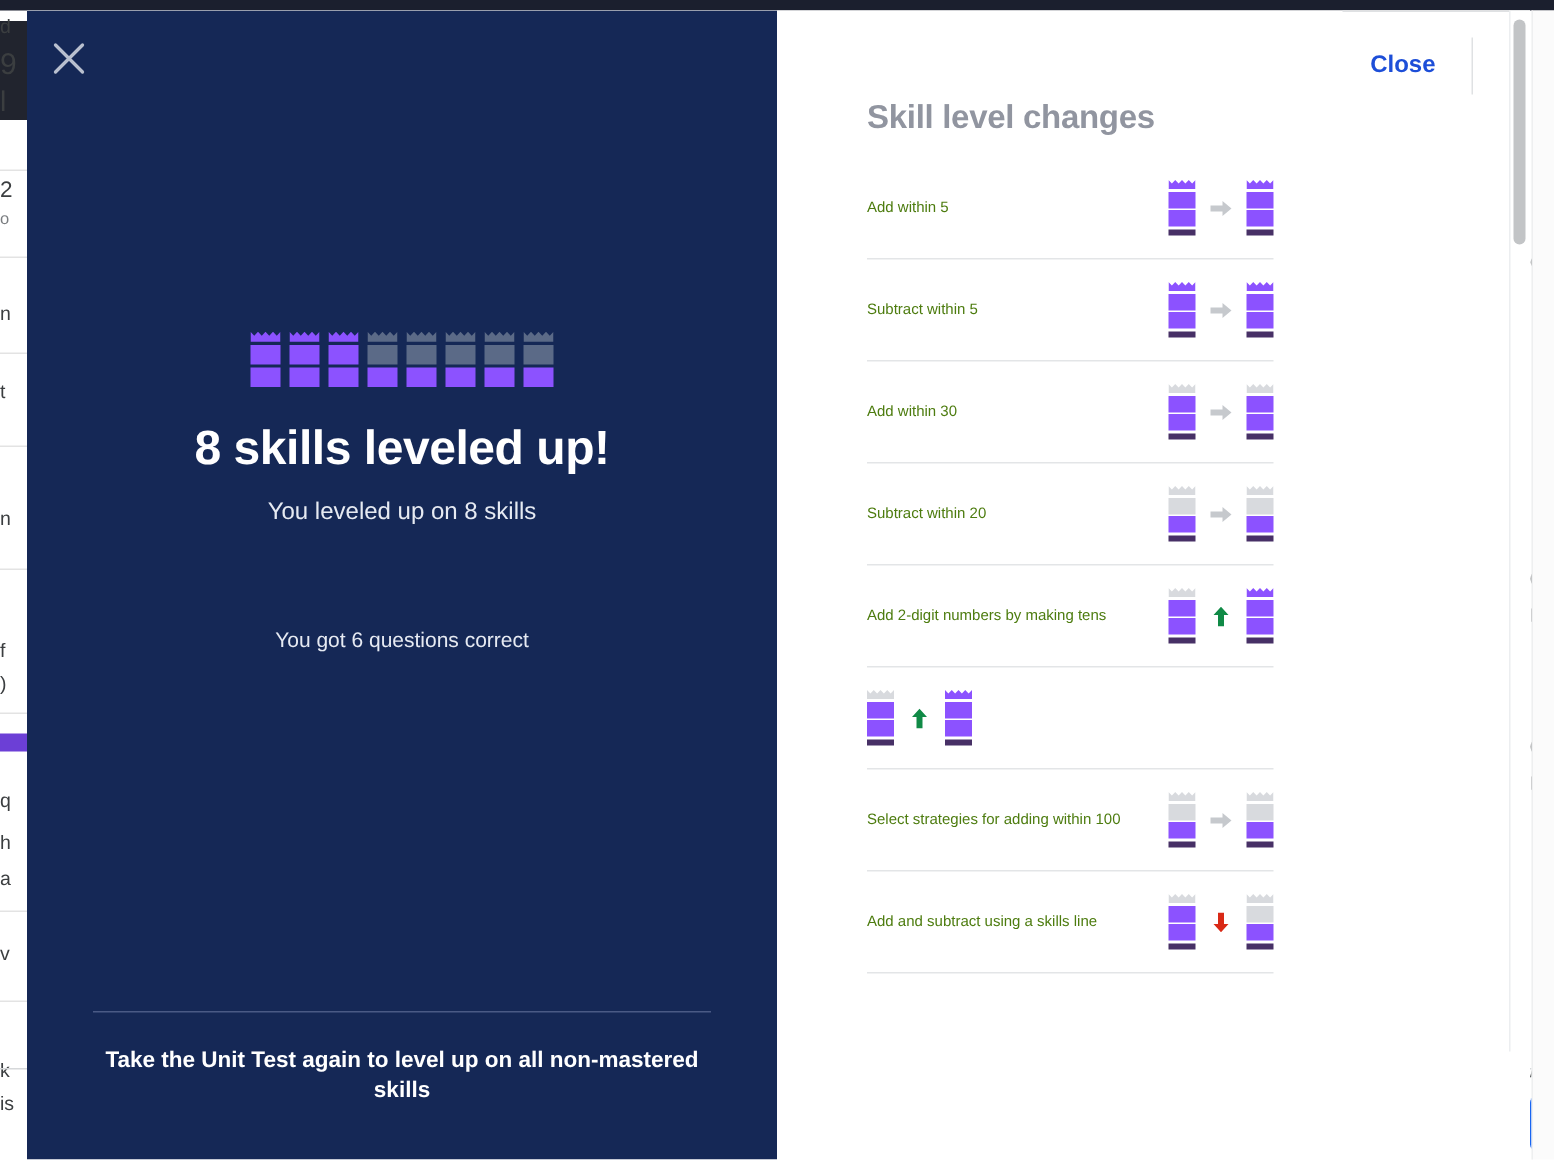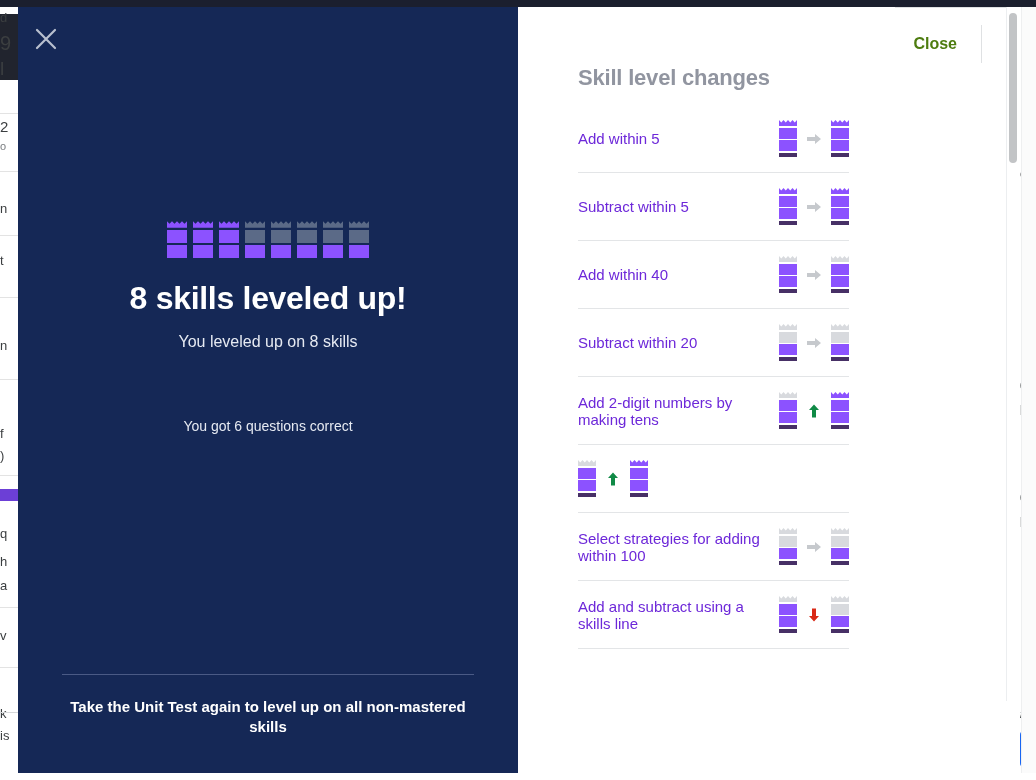--- a/index.html
+++ b/index.html
@@ -136,42 +136,42 @@
     color: #9195a0; font-size: 22px; font-weight: bold;
     margin-top: 58px; margin-bottom: 14px;
     letter-spacing: -0.2px;
   }
   .skill-row {
     display: flex; align-items: center; justify-content: space-between;
     height: 68px;
     border-bottom: 1px solid #e3e5e7;
   }
   .skill-row:first-of-type { border-top: none; }
-  .skill-name { font-size: 15px; color: #6d28d9; }
+  .skill-name { font-size: 10px; color: #4d7c0f; }
   .skill-change { display: flex; align-items: center; gap: 9px; }
 
   .mini-crown { width: 18px; }
   .mini-crown .mtop { width: 18px; height: 6px; display: block; }
   .mini-crown .mbar { width: 18px; height: 11px; display: block; margin-top: 1.5px; }
   .mini-crown .mbase { width: 18px; height: 4px; display: block; margin-top: 1.5px; background: #473066; }
 
   .arrow { width: 16px; height: 16px; display: flex; align-items: center; justify-content: center; }
   .arrow svg { display: block; }
 
   .footer-bar {
     flex: 0 0 auto;
     height: 72px;
     border-top: 1px solid #dfe1e3;
     display: flex; align-items: center; justify-content: flex-end;
     padding-right: 26px;
     gap: 0;
     background: #ffffff;
   }
   .close-link {
-    color: #4d7c0f; font-size: 16px; font-weight: bold;
+    color: #1d4ed8; font-size: 16px; font-weight: bold;
     background: none; border: none; cursor: pointer;
     padding: 10px 18px;
   }
   .divider-v { width: 1px; height: 38px; background: #dfe1e3; margin: 0 12px 0 6px; }
   .primary-btn {
     background: #1865f2; color: #ffffff;
     border: none; border-radius: 5px;
     font-size: 15px; font-weight: bold;
     padding: 13px 22px; cursor: pointer;
     font-family: "Liberation Sans", sans-serif;
@@ -379,21 +379,21 @@
                 <svg width="18" height="6" viewBox="0 0 18 6" class="mtop">
                   <path d="M0 6 L0 0 L2.25 2.4 L4.5 0 L6.75 2.4 L9 0 L11.25 2.4 L13.5 0 L15.75 2.4 L18 0 L18 6 Z" fill="#8c52ff"></path>
                 </svg>
                 <span class="mbar" style="background: rgb(140, 82, 255);"></span>
                 <span class="mbar" style="background: rgb(140, 82, 255);"></span>
                 <span class="mbase" style="background: rgb(71, 48, 102);"></span>
               </div>
             </div>
           </div>
           <div class="skill-row">
-            <div class="skill-name">Add within 40</div>
+            <div class="skill-name">Add within 30</div>
             <div class="skill-change">
               <div class="mini-crown">
                 <svg width="18" height="6" viewBox="0 0 18 6" class="mtop">
                   <path d="M0 6 L0 0 L2.25 2.4 L4.5 0 L6.75 2.4 L9 0 L11.25 2.4 L13.5 0 L15.75 2.4 L18 0 L18 6 Z" fill="#d8dade"></path>
                 </svg>
                 <span class="mbar" style="background: rgb(140, 82, 255);"></span>
                 <span class="mbar" style="background: rgb(140, 82, 255);"></span>
                 <span class="mbase" style="background: rgb(71, 48, 102);"></span>
               </div>
               <span class="arrow">

